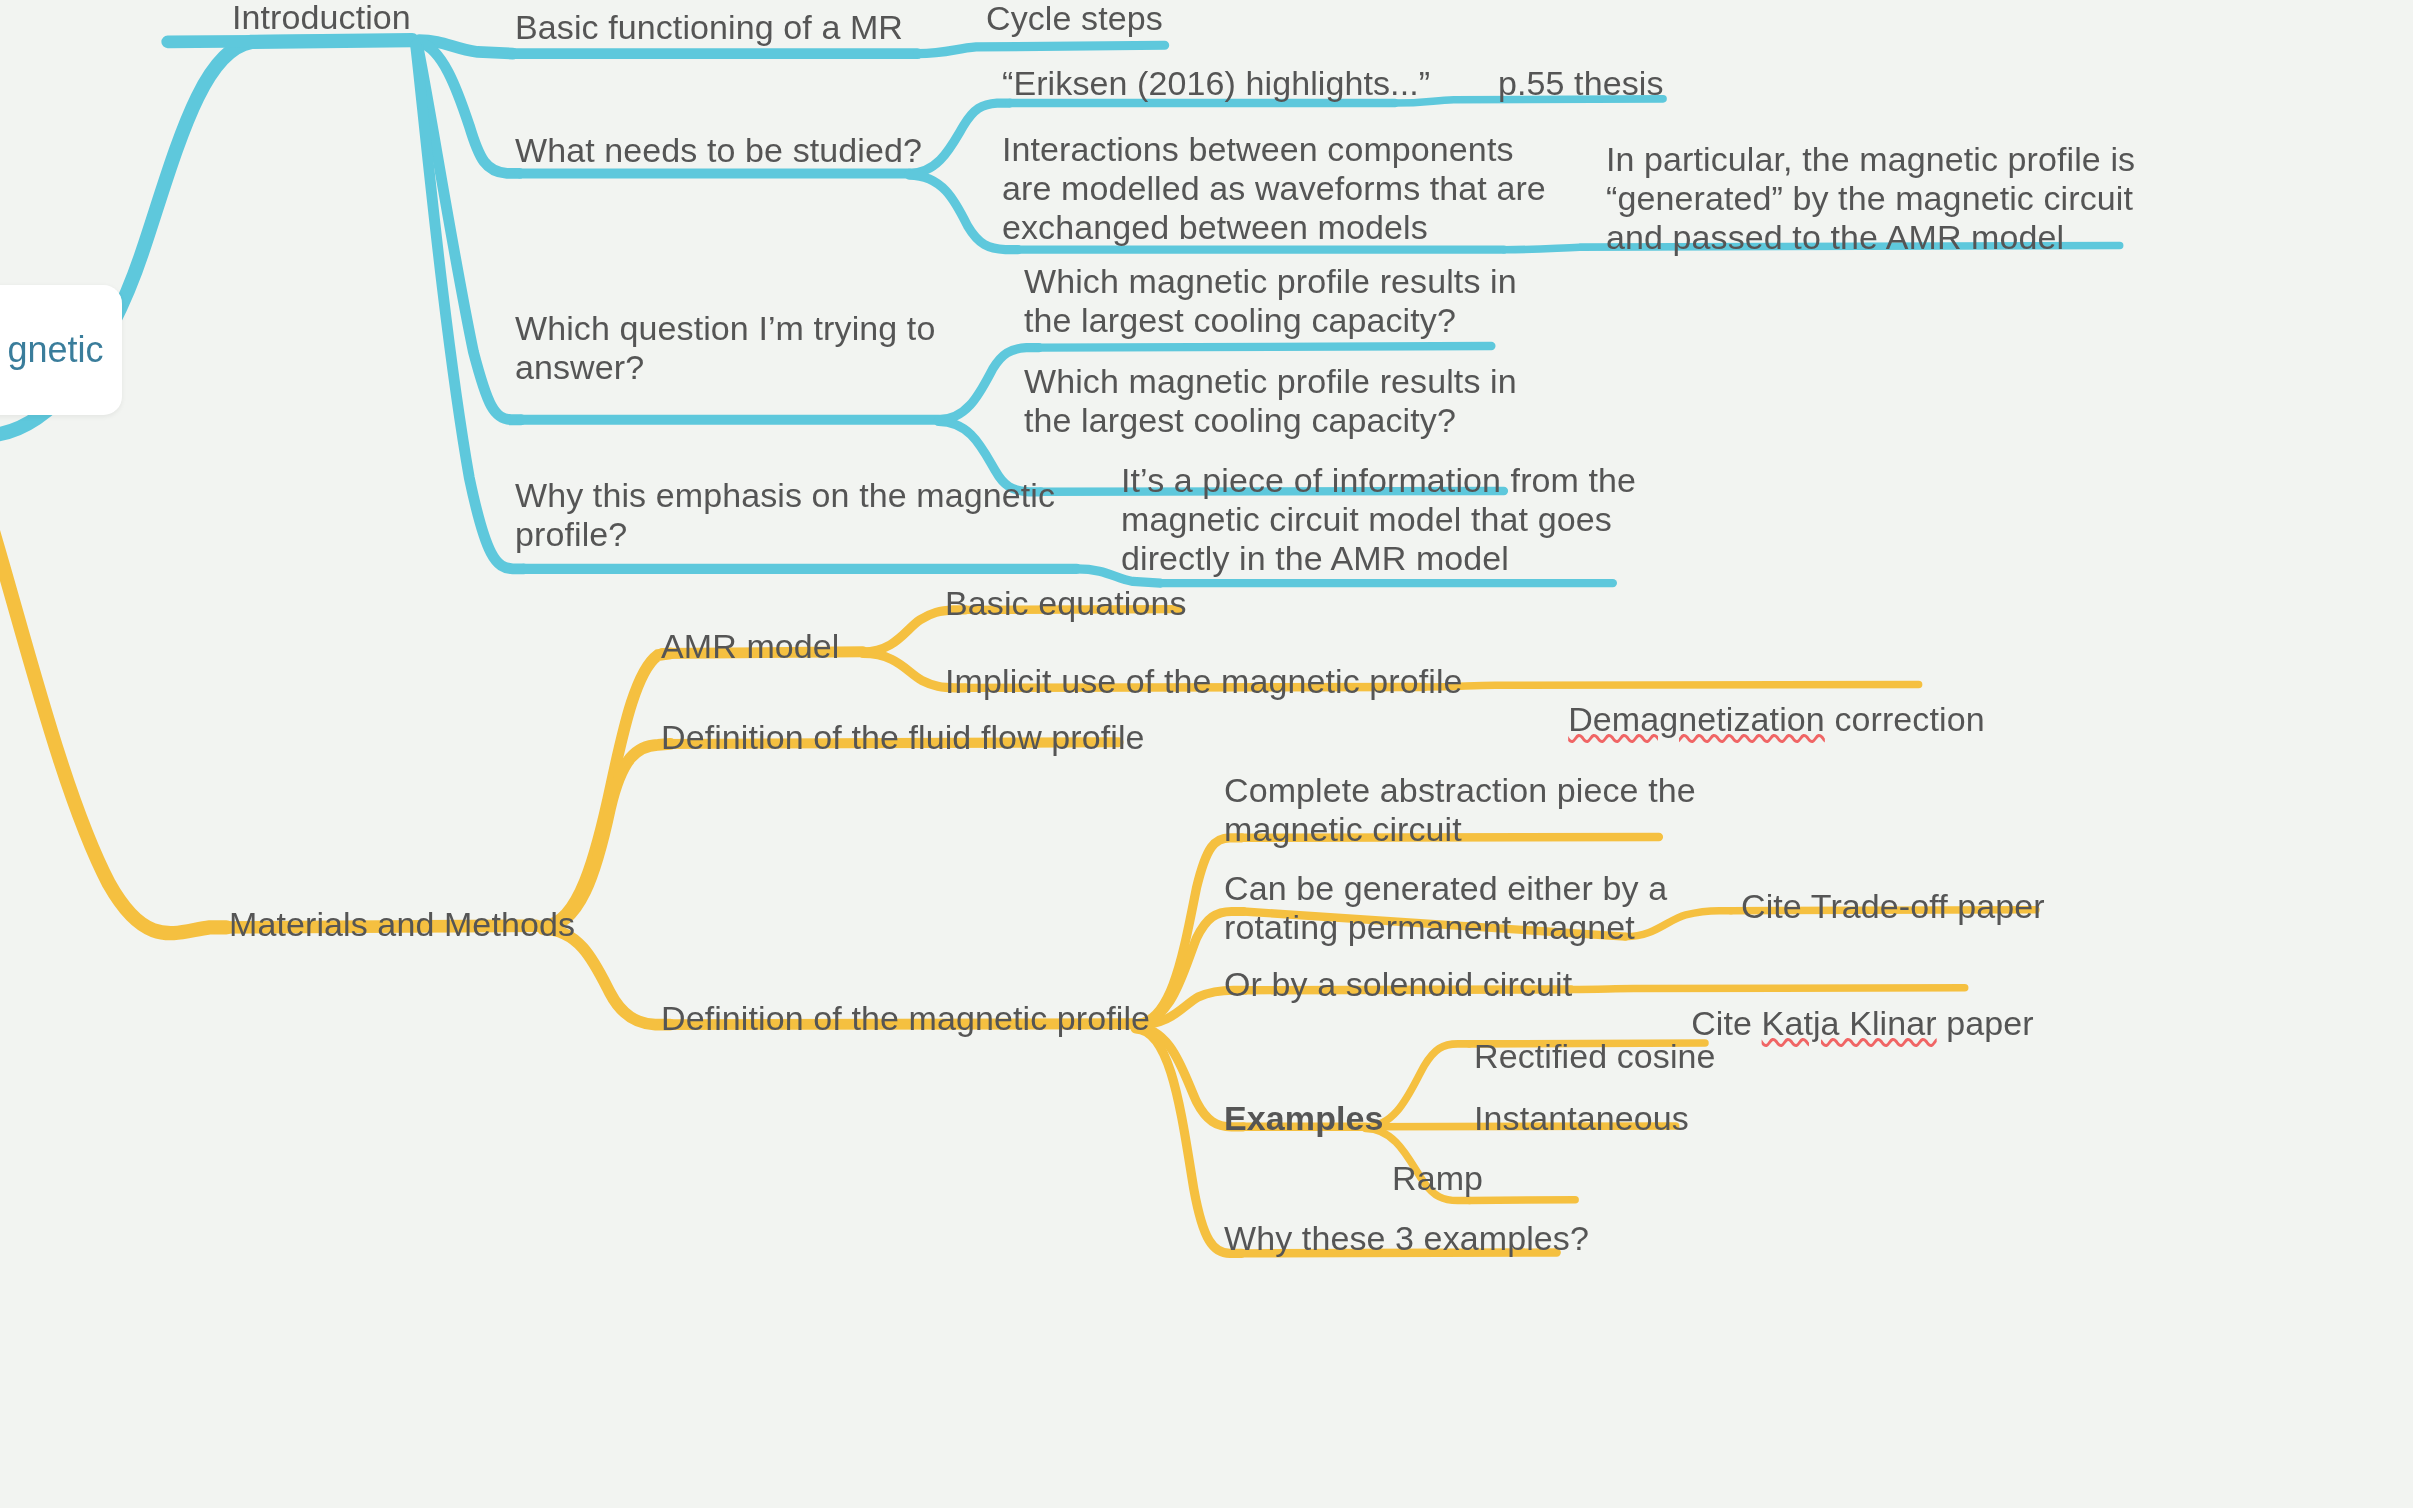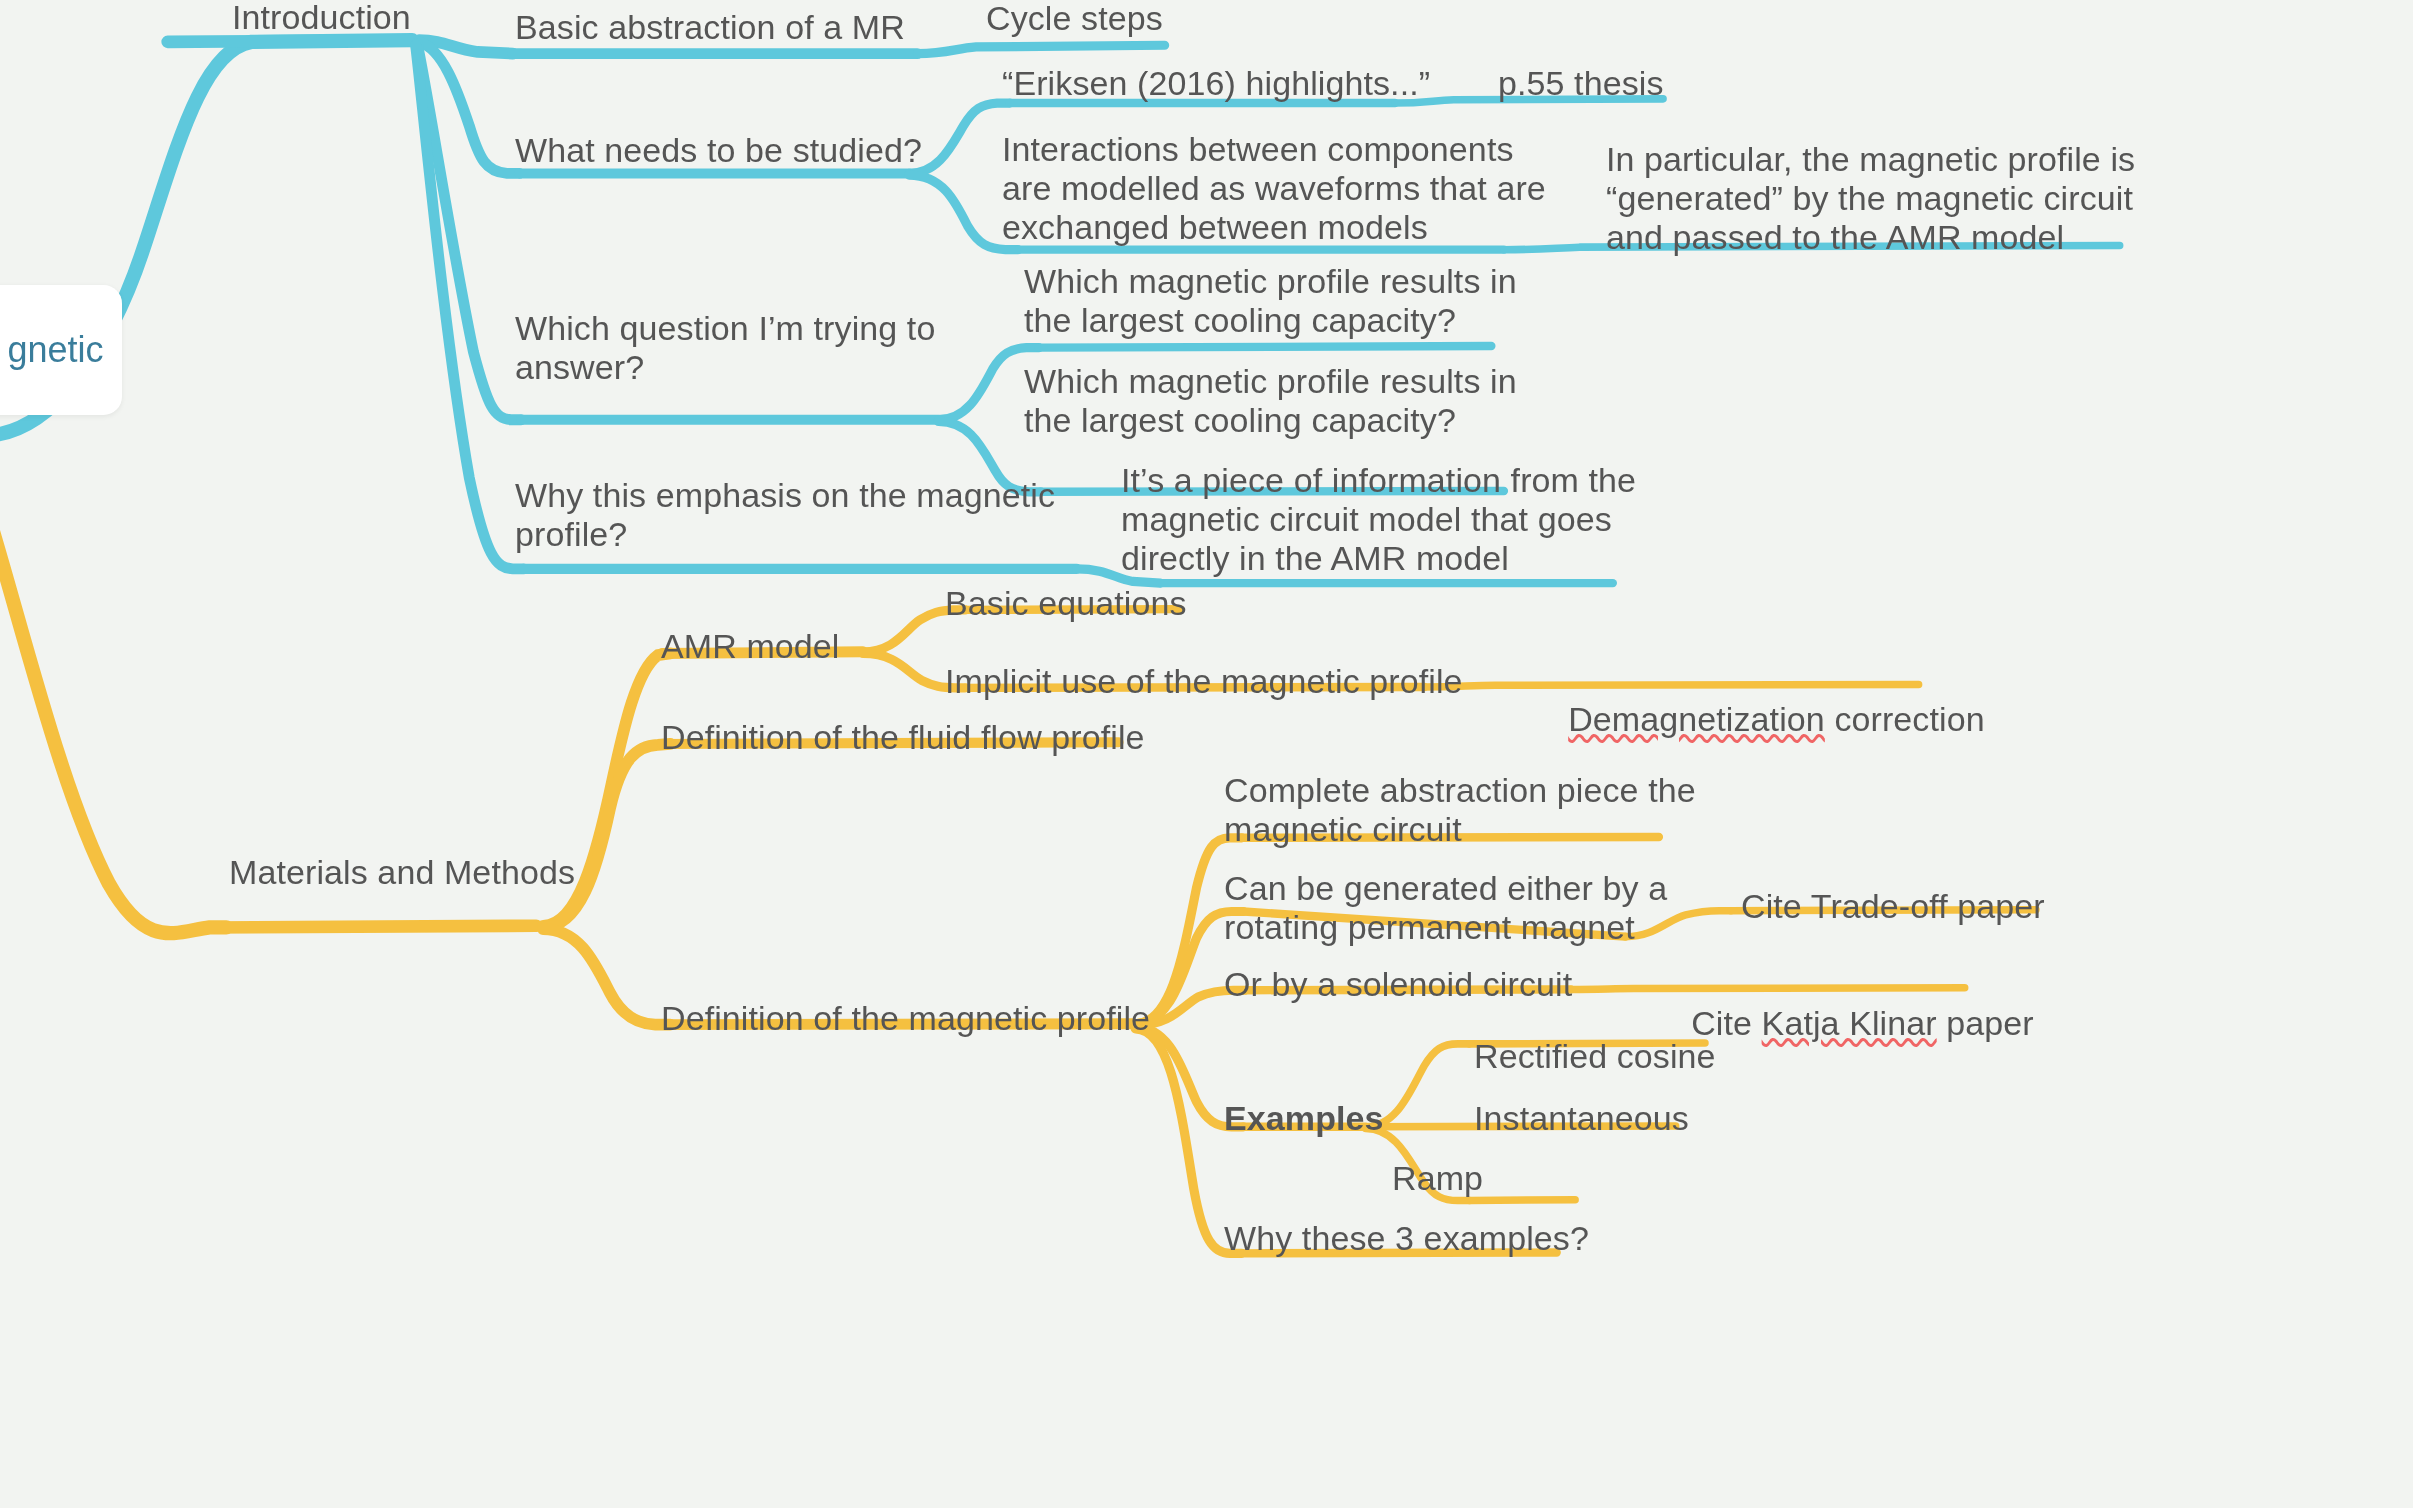--- a/index.html
+++ b/index.html
@@ -153,21 +153,21 @@
       <path d="M 1482,1496 L 1858,1495" stroke-width="10"></path>
     </g>
   </svg>
 
   <div class="root-node" style="left:-92px; top:285px; width:214px; height:130px;">
     <span class="root-label">gnetic</span>
   </div>
 
   <div class="node-label" style="left:232px; top:-1.7px;">Introduction</div>
 
-  <div class="node-label" style="left:515px; top:7.5px;">Basic abstraction of a MR</div>
+  <div class="node-label" style="left:515px; top:7.5px;">Basic functioning of a MR</div>
 
   <div class="node-label" style="left:986px; top:-0.8px;">Cycle steps</div>
 
   <div class="node-label" style="left:515px; top:131px;">What needs to be studied?</div>
 
   <div class="node-label" style="left:1002px; top:64px;">“Eriksen (2016) highlights...”</div>
 
   <div class="node-label" style="left:1498px; top:64px;">p.55 thesis</div>
 
   <div class="node-label" style="left:1002px; top:130px;">Interactions between components
@@ -187,21 +187,21 @@
   <div class="node-label" style="left:1024px; top:362px;">Which magnetic profile results in
 the largest cooling capacity?</div>
 
   <div class="node-label" style="left:515px; top:476px;">Why this emphasis on the magnetic
 profile?</div>
 
   <div class="node-label" style="left:1121px; top:461px;">It’s a piece of information from the
 magnetic circuit model that goes
 directly in the AMR model</div>
 
-  <div class="node-label" style="left:229px; top:853px;text-align:center;">Materials and Methods</div>
+  <div class="node-label" style="left:229px; top:905px;text-align:center;">Materials and Methods</div>
 
   <div class="node-label" style="left:661px; top:627px;">AMR model</div>
 
   <div class="node-label" style="left:945px; top:584px;">Basic equations</div>
 
   <div class="node-label" style="left:945px; top:662px;">Implicit use of the magnetic profile</div>
 
   <div class="node-label" style="left:1530px; top:661px;">
     <span class="misspelled">Demagnetization</span><span> correction</span>
   </div>

